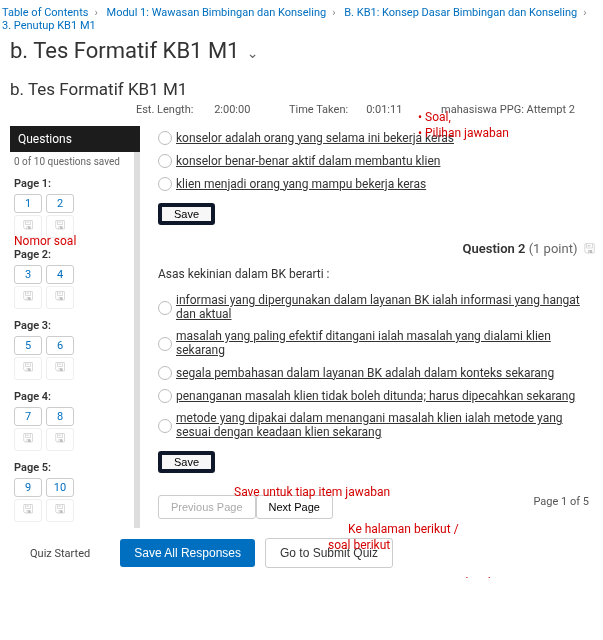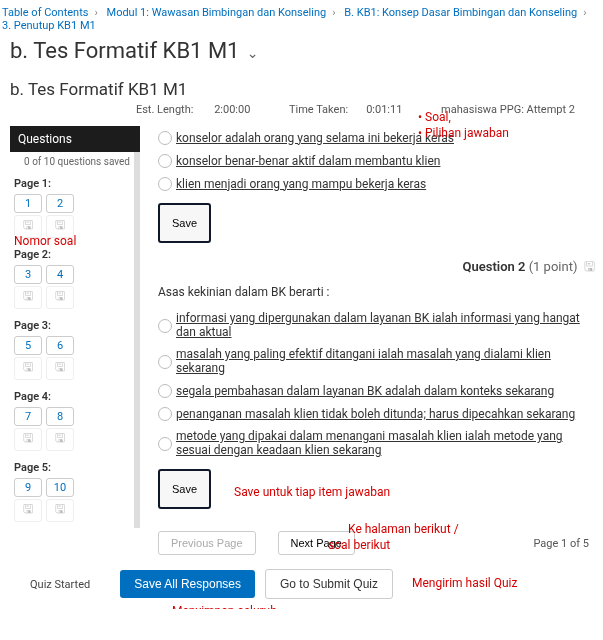--- a/index.html
+++ b/index.html
@@ -10,35 +10,35 @@
 .page-title-row { padding: 2px 10px 10px 10px; }
 .page-title { font-size: 22px; font-weight: 400; color: #333; display: inline-block; }
 .page-title-row .chev { color: #666; margin-left: 4px; font-size: 14px; }
 .subhdr { padding: 6px 10px 2px 10px; }
 .subhdr h2 { font-size: 17px; font-weight: 400; }
 .meta { padding: 2px 10px 10px 10px; font-size: 11px; color: #555; text-align: right; }
 .meta span { margin-right: 18px; }
 .layout { display: flex; padding: 0 0 0 10px; }
 .sidebar { width: 130px; flex-shrink: 0; position: relative; }
 .qhdr { background: #1c1c1c; color: #ffffff; font-size: 12px; padding: 6px 8px; }
-.saved { font-size: 10px; color: #666; padding: 4px 4px 6px 4px; border-right: 6px solid #ddd; text-align: right; }
+.saved { font-size: 10px; color: #666; padding: 4px 4px 6px 4px; border-right: 6px solid #ddd; }
 .pagelbl { font-size: 11px; font-weight: 600; padding: 4px 4px 2px 4px; border-right: 6px solid #ddd; }
 .qnums { display: flex; gap: 4px; padding: 2px 4px 6px 4px; border-right: 6px solid #ddd; }
 .qnum { width: 28px; text-align: center; }
 .qnum .n { border: 1px solid #ccc; border-radius: 3px; padding: 2px 0; font-size: 11px; color: #006fbf; cursor: pointer; }
 .qnum .ic { margin-top: 2px; font-size: 12px; color: #bbb; border: 1px solid #eee; border-radius: 3px; }
 .main { flex: 1; padding: 0 8px 0 18px; font-size: 12px; position: relative; }
 .opt { display: flex; align-items: center; gap: 4px; padding: 4px 0; text-decoration: underline; }
 .radio { width: 14px; height: 14px; border: 1px solid #bbb; border-radius: 50%; flex-shrink: 0; margin-top: 1px; cursor: pointer; }
-.savebtn { border: 2px solid #0f172a; background: #f7f7f7; border-radius: 3px; padding: 12px 12px; font-size: 11px; margin: 8px 0 14px 0; cursor: pointer; }
+.savebtn { border: 4px solid #0f172a; background: #f7f7f7; border-radius: 3px; padding: 1px 12px; font-size: 11px; margin: 8px 0 14px 0; cursor: pointer; }
 .qhead { font-size: 13px; margin-bottom: 6px; text-align: right; }
 .qhead b { font-weight: 600; }
 .qhead .pt { color: #666; }
 .qstem { margin: 2px 0 8px 0; }
-.pager { display: flex; align-items: center; gap: 22px; padding: 8px 0 4px 0; }
+.pager { display: flex; align-items: flex-start; gap: 0; padding: 8px 0 4px 0; }
 .pgbtn { border: 1px solid #ccc; background: #fff; border-radius: 3px; padding: 5px 12px; font-size: 11px; cursor: pointer; }
 .pgbtn.dis { color: #aaa; cursor: default; }
 .pgcount { margin-left: auto; font-size: 11px; color: #555; padding-right: 6px; }
 .footer { display: flex; align-items: center; gap: 10px; padding: 10px 10px 10px 10px; border-top: 0; }
 .qstart { font-size: 11px; color: #444; margin-right: 20px; margin-left: 20px; }
 .primary { background: #006fbf; color: #fff; border: none; border-radius: 3px; padding: 7px 14px; font-size: 12px; cursor: pointer; text-align: right; }
 .secondary { background: #fff; color: #333; border: 1px solid #ccc; border-radius: 3px; padding: 7px 14px; font-size: 12px; cursor: pointer; }
 .ann { position: absolute; color: #d40000; font-size: 12px; pointer-events: none; }
 .ann.bul::before { content: "• "; }
 </style>

